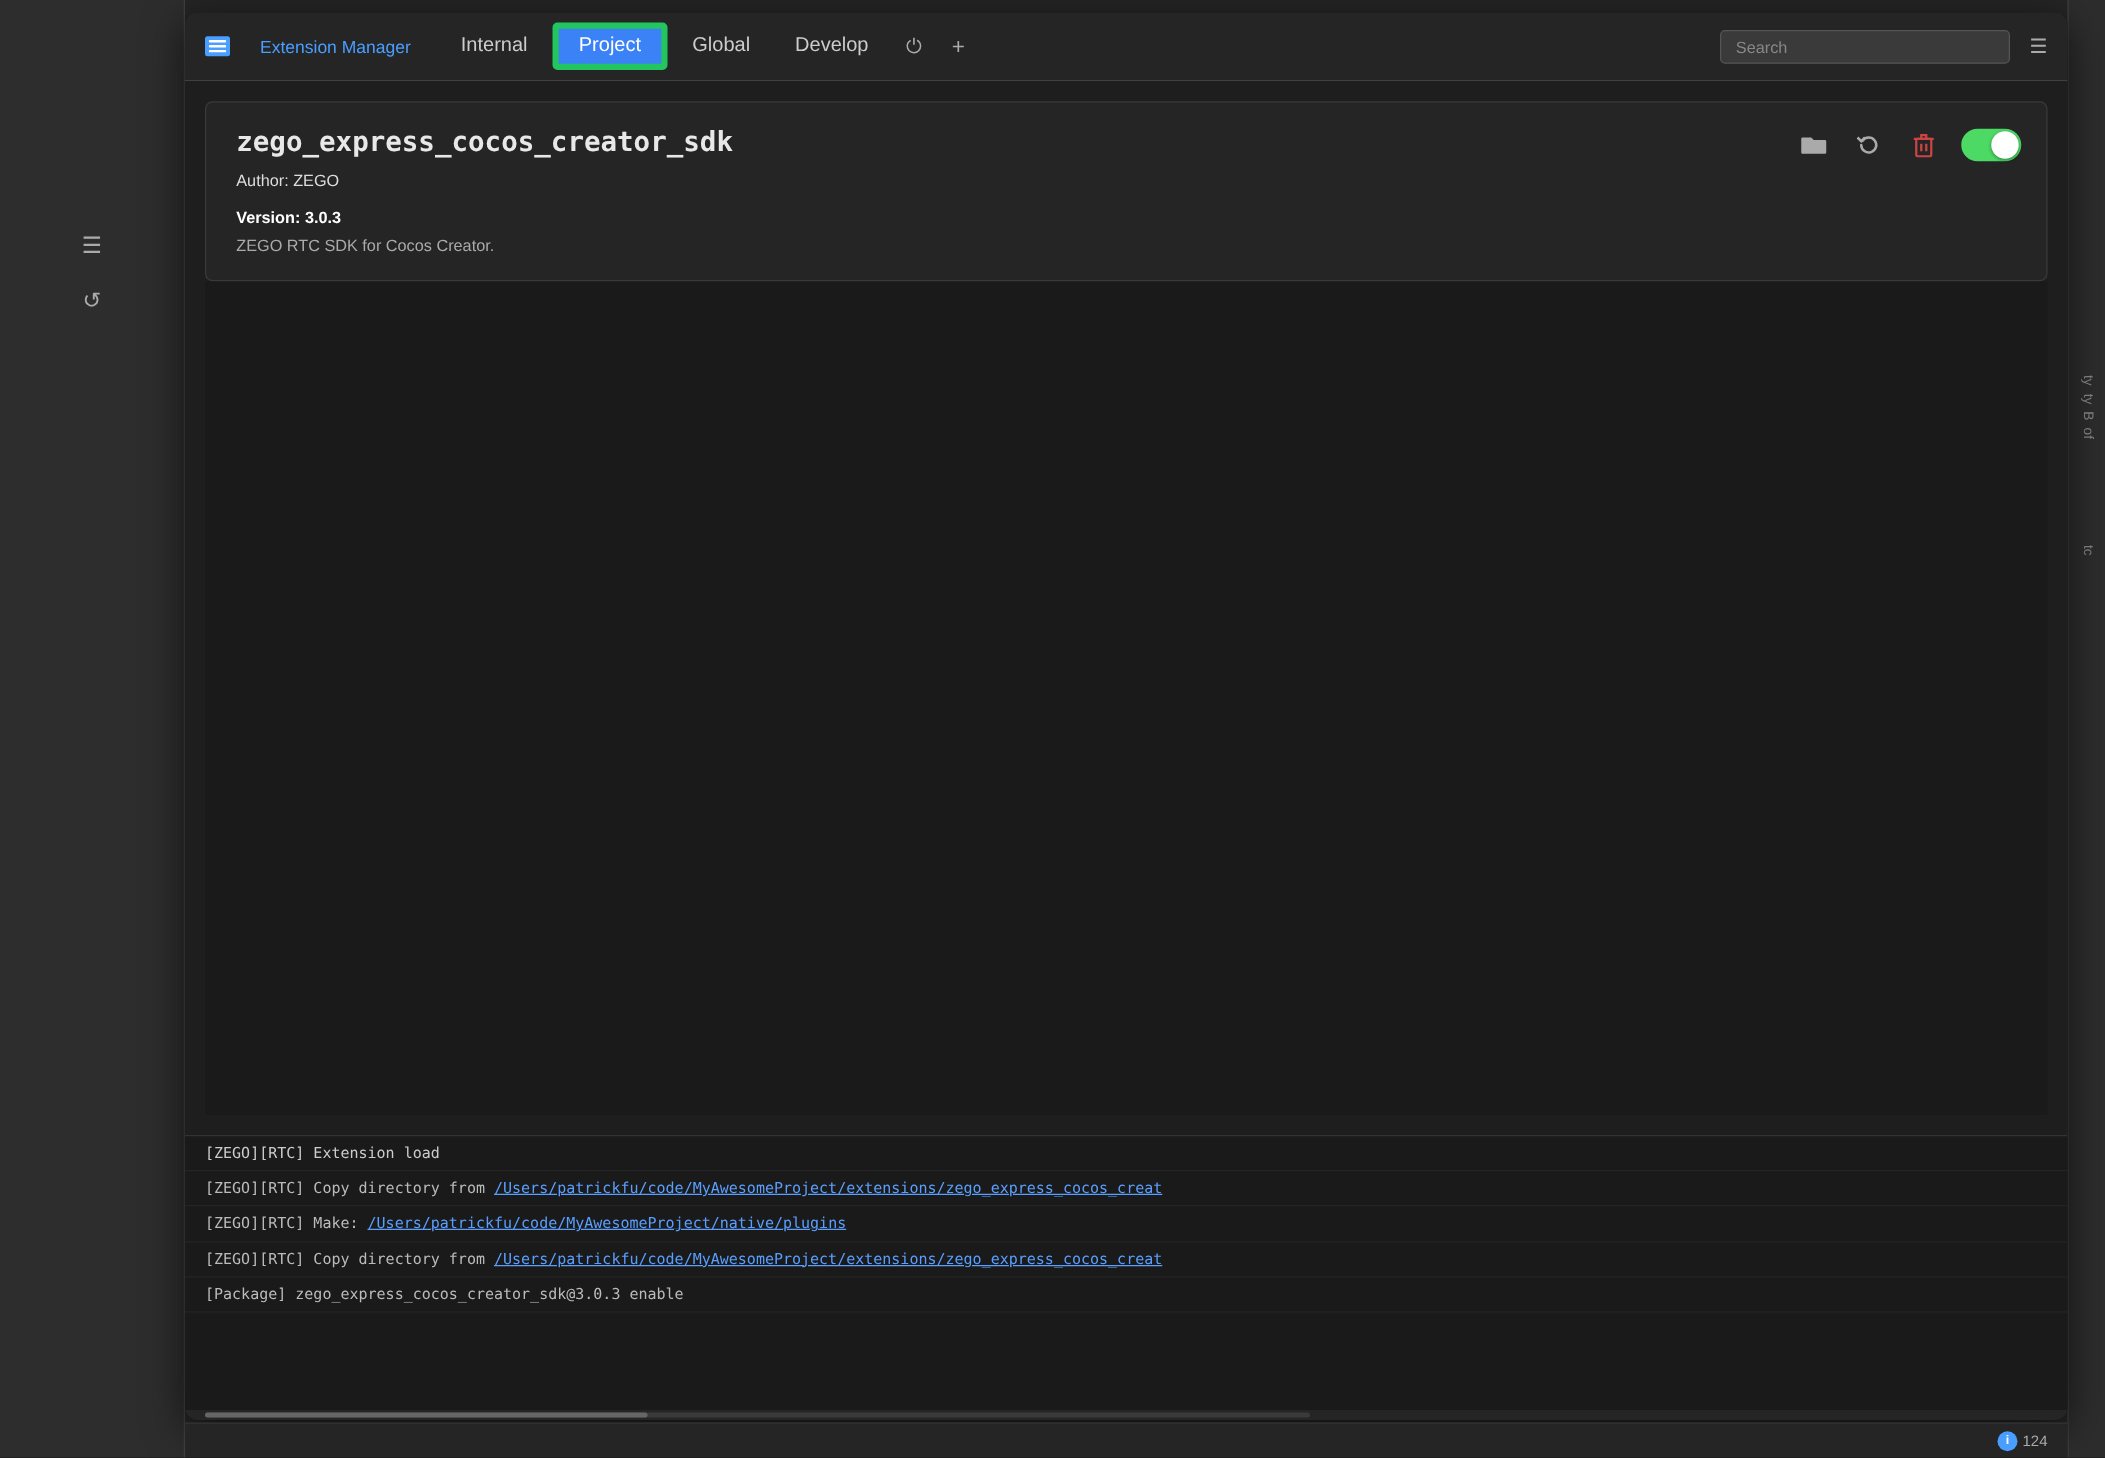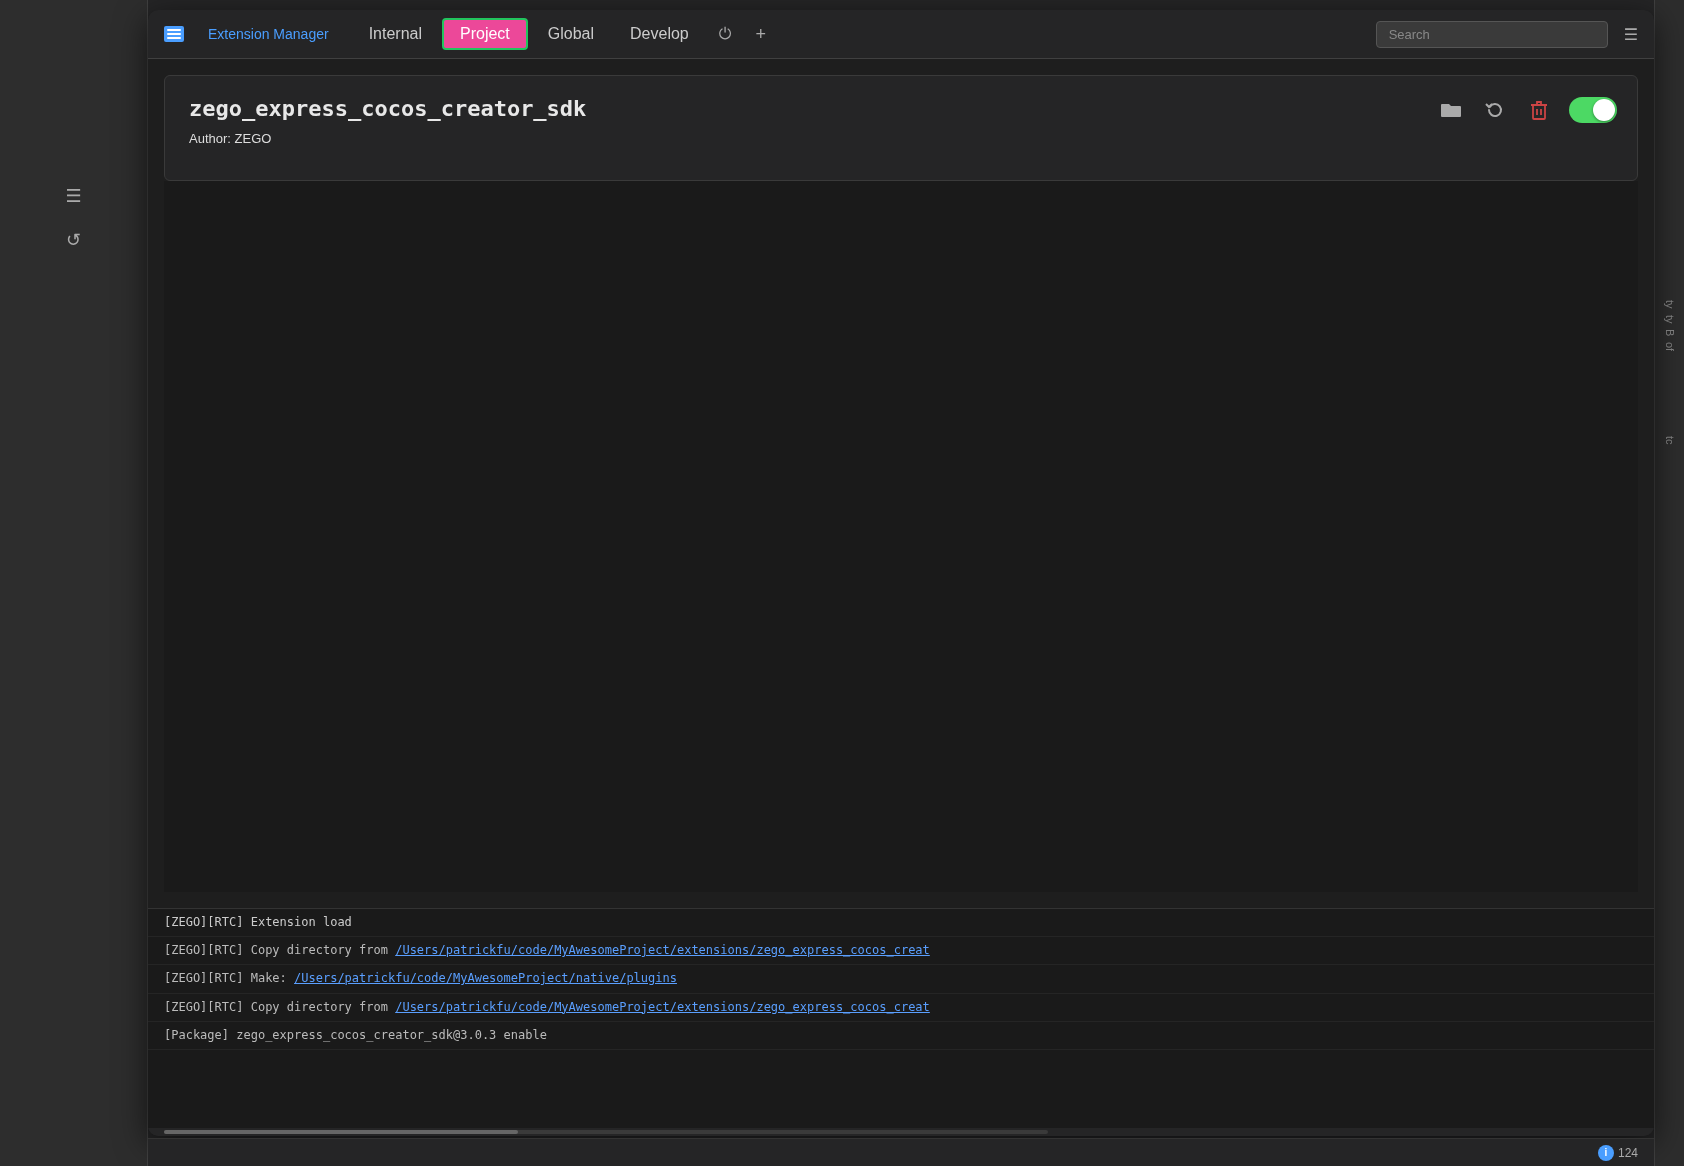--- a/index.html
+++ b/index.html
@@ -164,23 +164,23 @@
     .tab {
       padding: 5px 16px;
       border-radius: 4px;
       font-size: 16px;
       color: #ccc;
       cursor: pointer;
       white-space: nowrap;
     }
 
     .tab.active {
-      background: #ec4899;
+      background: #3b82f6;
       color: #fff;
-      border: 2px solid #22c55e;
+      border: 5px solid #22c55e;
     }
 
     .tab-icon {
       padding: 5px 10px;
       color: #aaa;
       cursor: pointer;
       font-size: 16px;
       display: flex;
       align-items: center;
     }
@@ -492,21 +492,25 @@
           <div class="toggle-knob"></div>
         </div>
       </div>
 
       <div class="extension-name">zego_express_cocos_creator_sdk</div>
 
       <div class="extension-author">
         <span>Author:</span>&nbsp;<span>ZEGO</span>
       </div>
 
-
+      <div class="extension-version">
+        <span>Version:</span>&nbsp;<span style="font-weight:600;color:#fff;">3.0.3</span>
+      </div>
+
+      <div class="extension-desc">ZEGO RTC SDK for Cocos Creator.</div>
     </div>
 
     <div class="empty-area"></div>
 
   </div>
 
   <div class="log-area">
     <div class="log-line">
       <span>[ZEGO][RTC] Extension load</span>
     </div>

